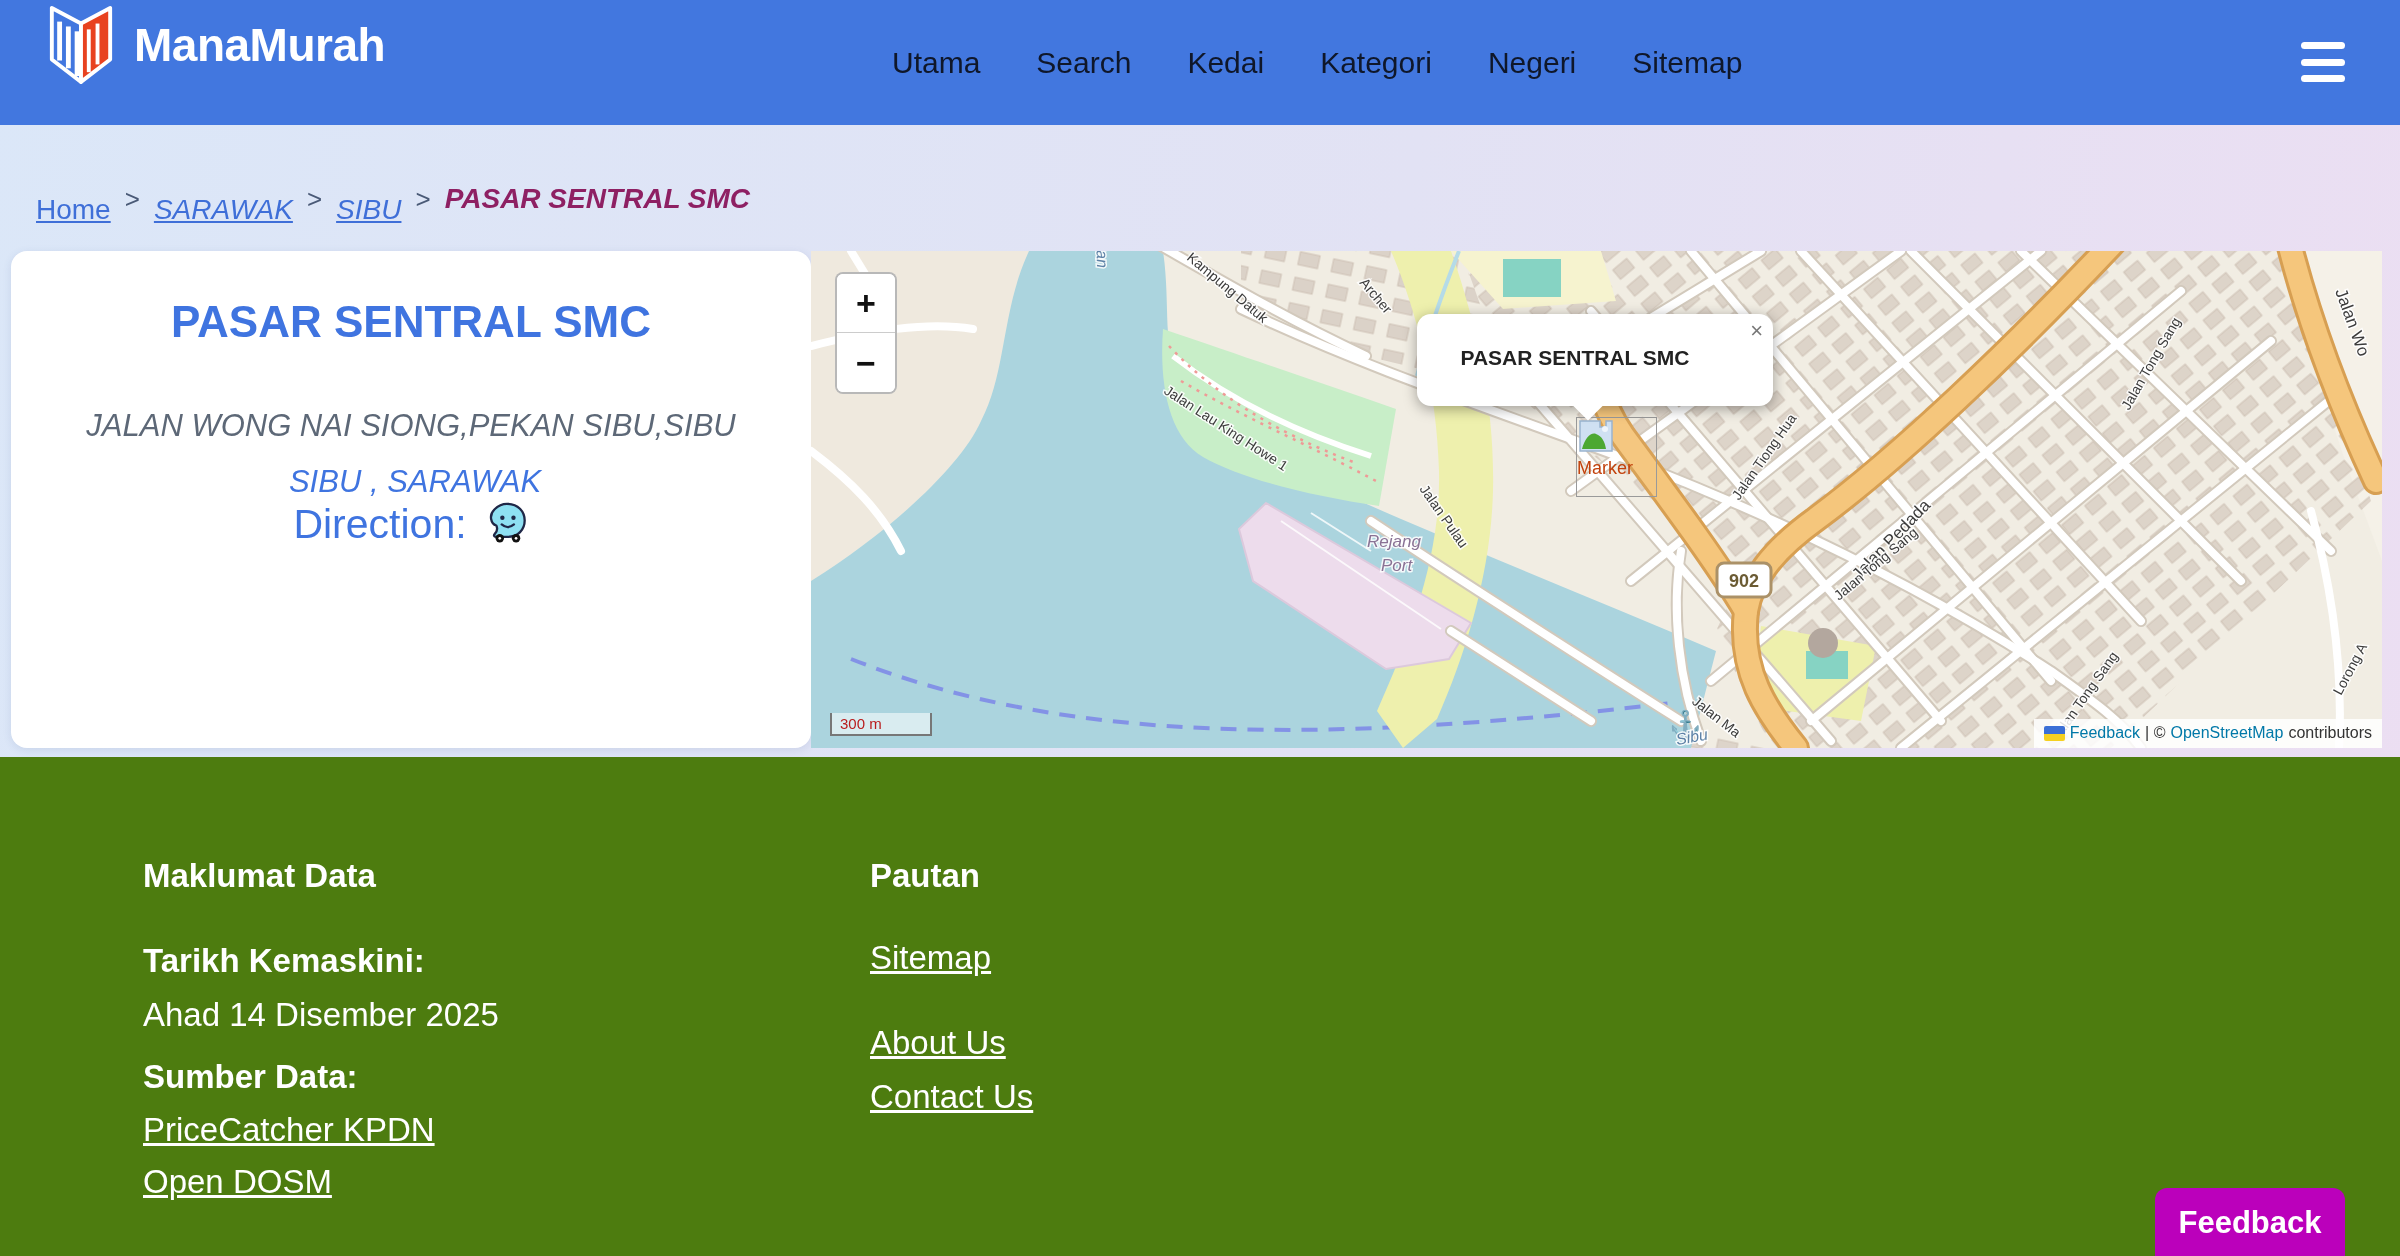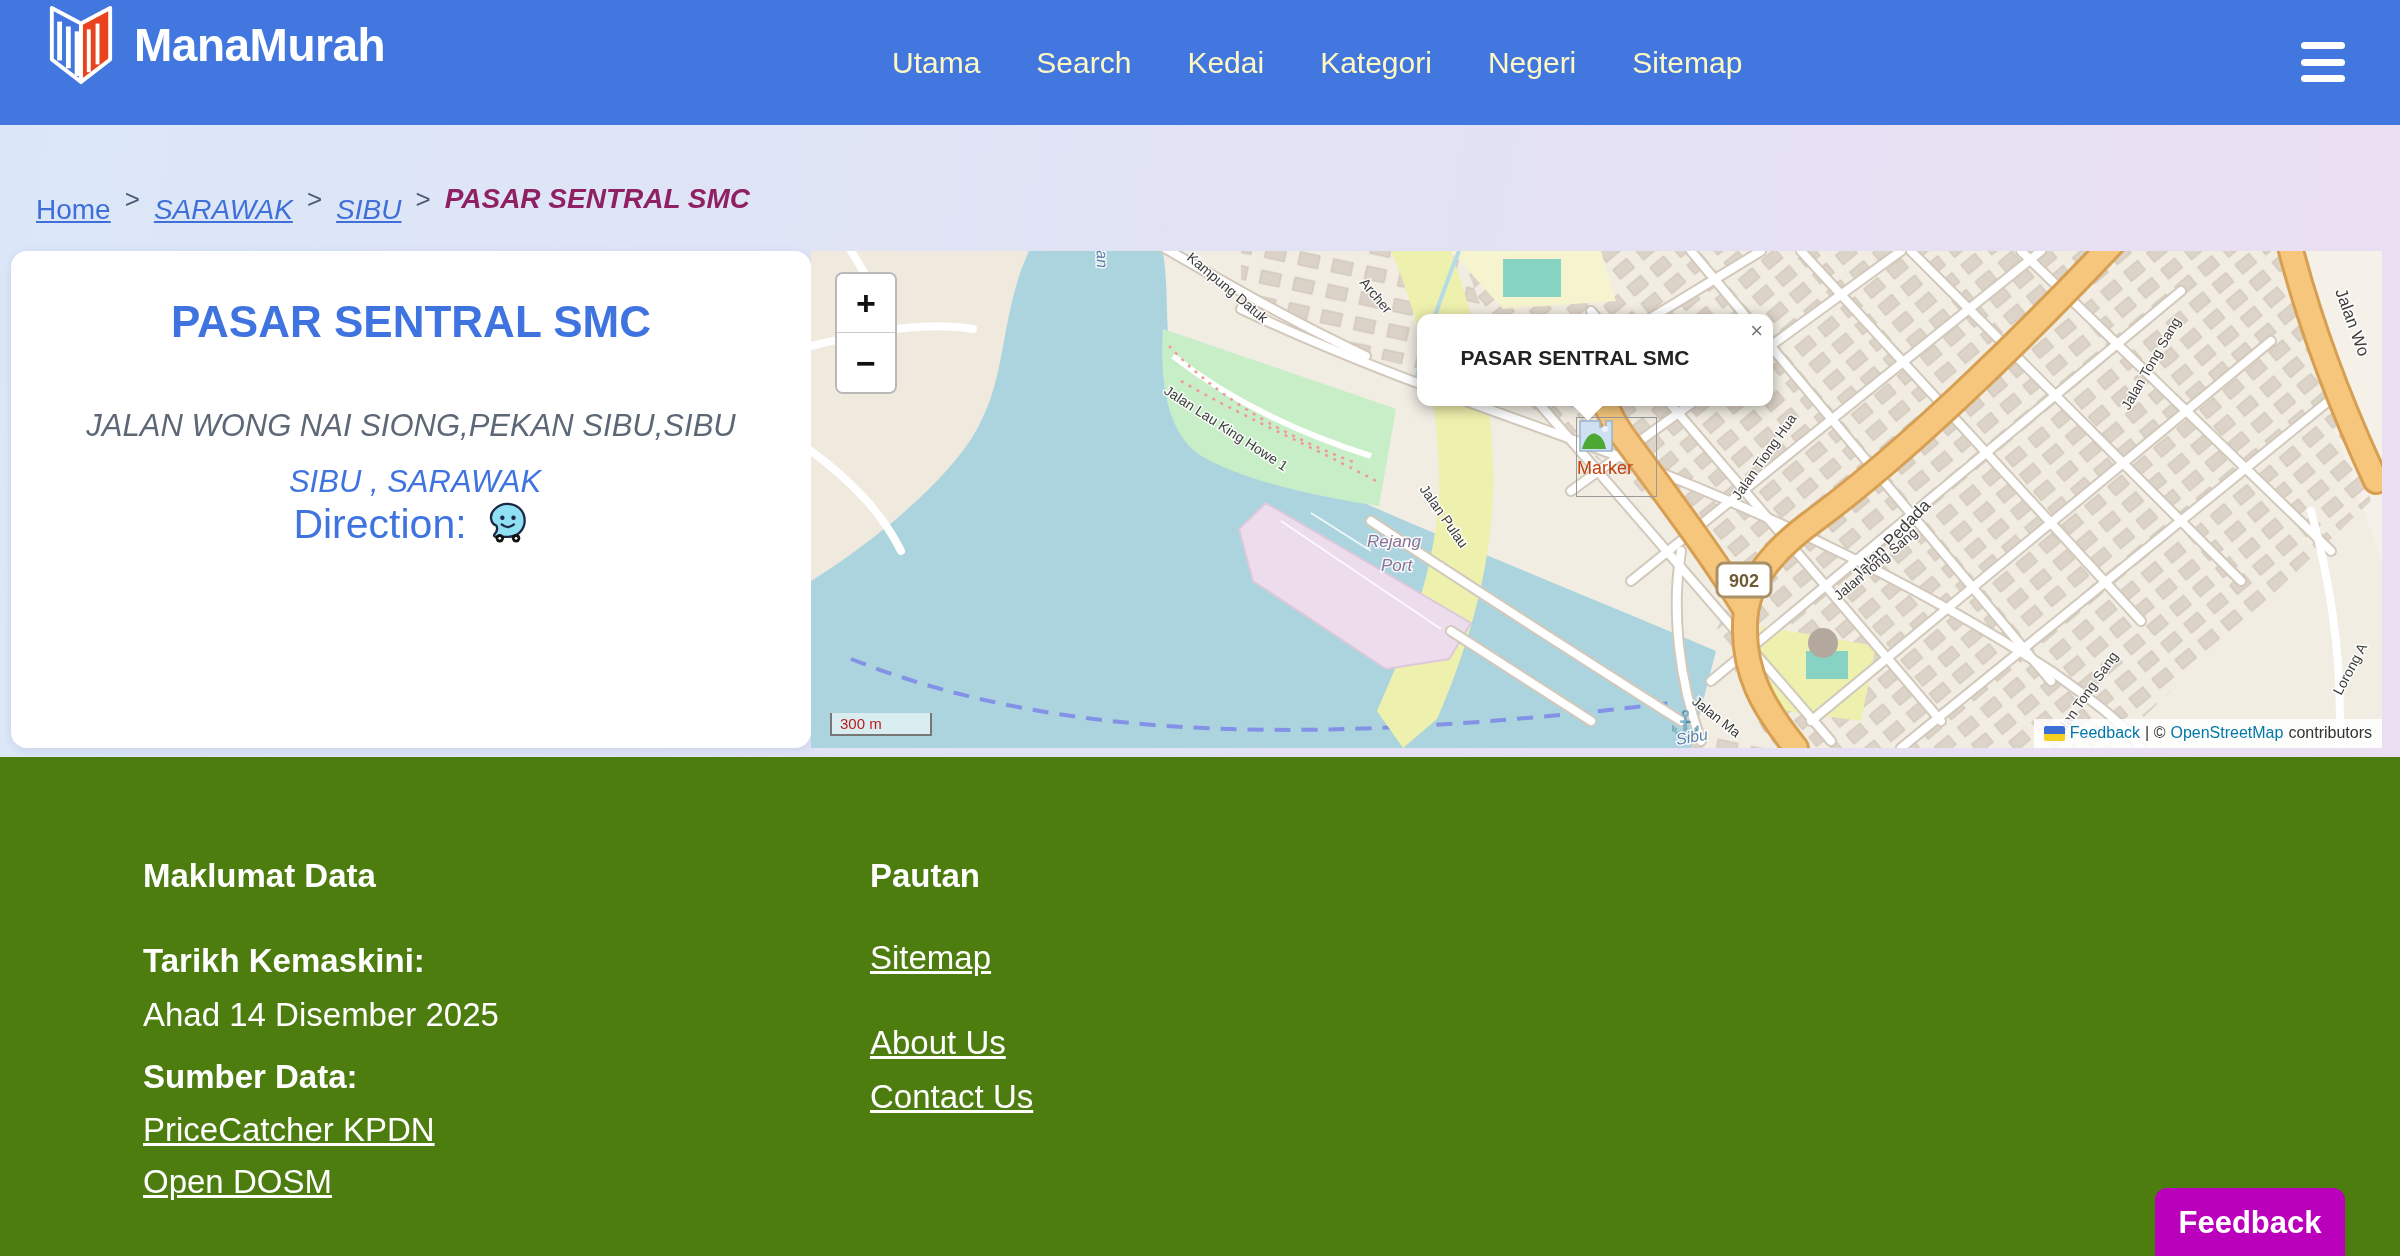--- a/index.html
+++ b/index.html
@@ -8,21 +8,21 @@
     font-family:"Liberation Sans", sans-serif;
     background:linear-gradient(100deg,#dbe7f8 0%,#e2e2f4 55%,#ecdef2 100%);
     position:relative;
   }
   
   .navbar { position:absolute; left:0; top:0; width:2400px; height:125px;
     background:#4277df; display:flex; align-items:flex-start; }
   .brand { display:flex; align-items:center; gap:18px; margin-left:46px; cursor:pointer; }
   .brand-title { color:#fff; font-size:46px; font-weight:bold; letter-spacing:-0.5px; }
   .nav-links { position:absolute; left:892px; top:0; height:125px; display:flex; align-items:center; gap:56px; }
-  .nav-link { color:#fef9c3; font-size:30px; cursor:pointer; }
+  .nav-link { color:#0f172a; font-size:30px; cursor:pointer; }
   .hamburger { position:absolute; right:55px; top:42px; width:44px; height:40px;
     display:flex; flex-direction:column; justify-content:space-between; cursor:pointer; background:none; border:none; }
   .hamburger span { display:block; width:44px; height:7px; background:#fff; border-radius:4px; }
   
   .breadcrumb { position:absolute; left:36px; top:172px; font-size:28px; display:flex; align-items:center; gap:14px; }
   .crumb-link { color:#3f6fd8; text-decoration:underline; cursor:pointer;margin-top:22px; }
   .crumb-link.it { font-style:italic; }
   .crumb-sep { color:#4a5a77; font-size:26px; }
   .crumb-current { color:#8e2063; font-weight:bold; font-style:italic; }
   

